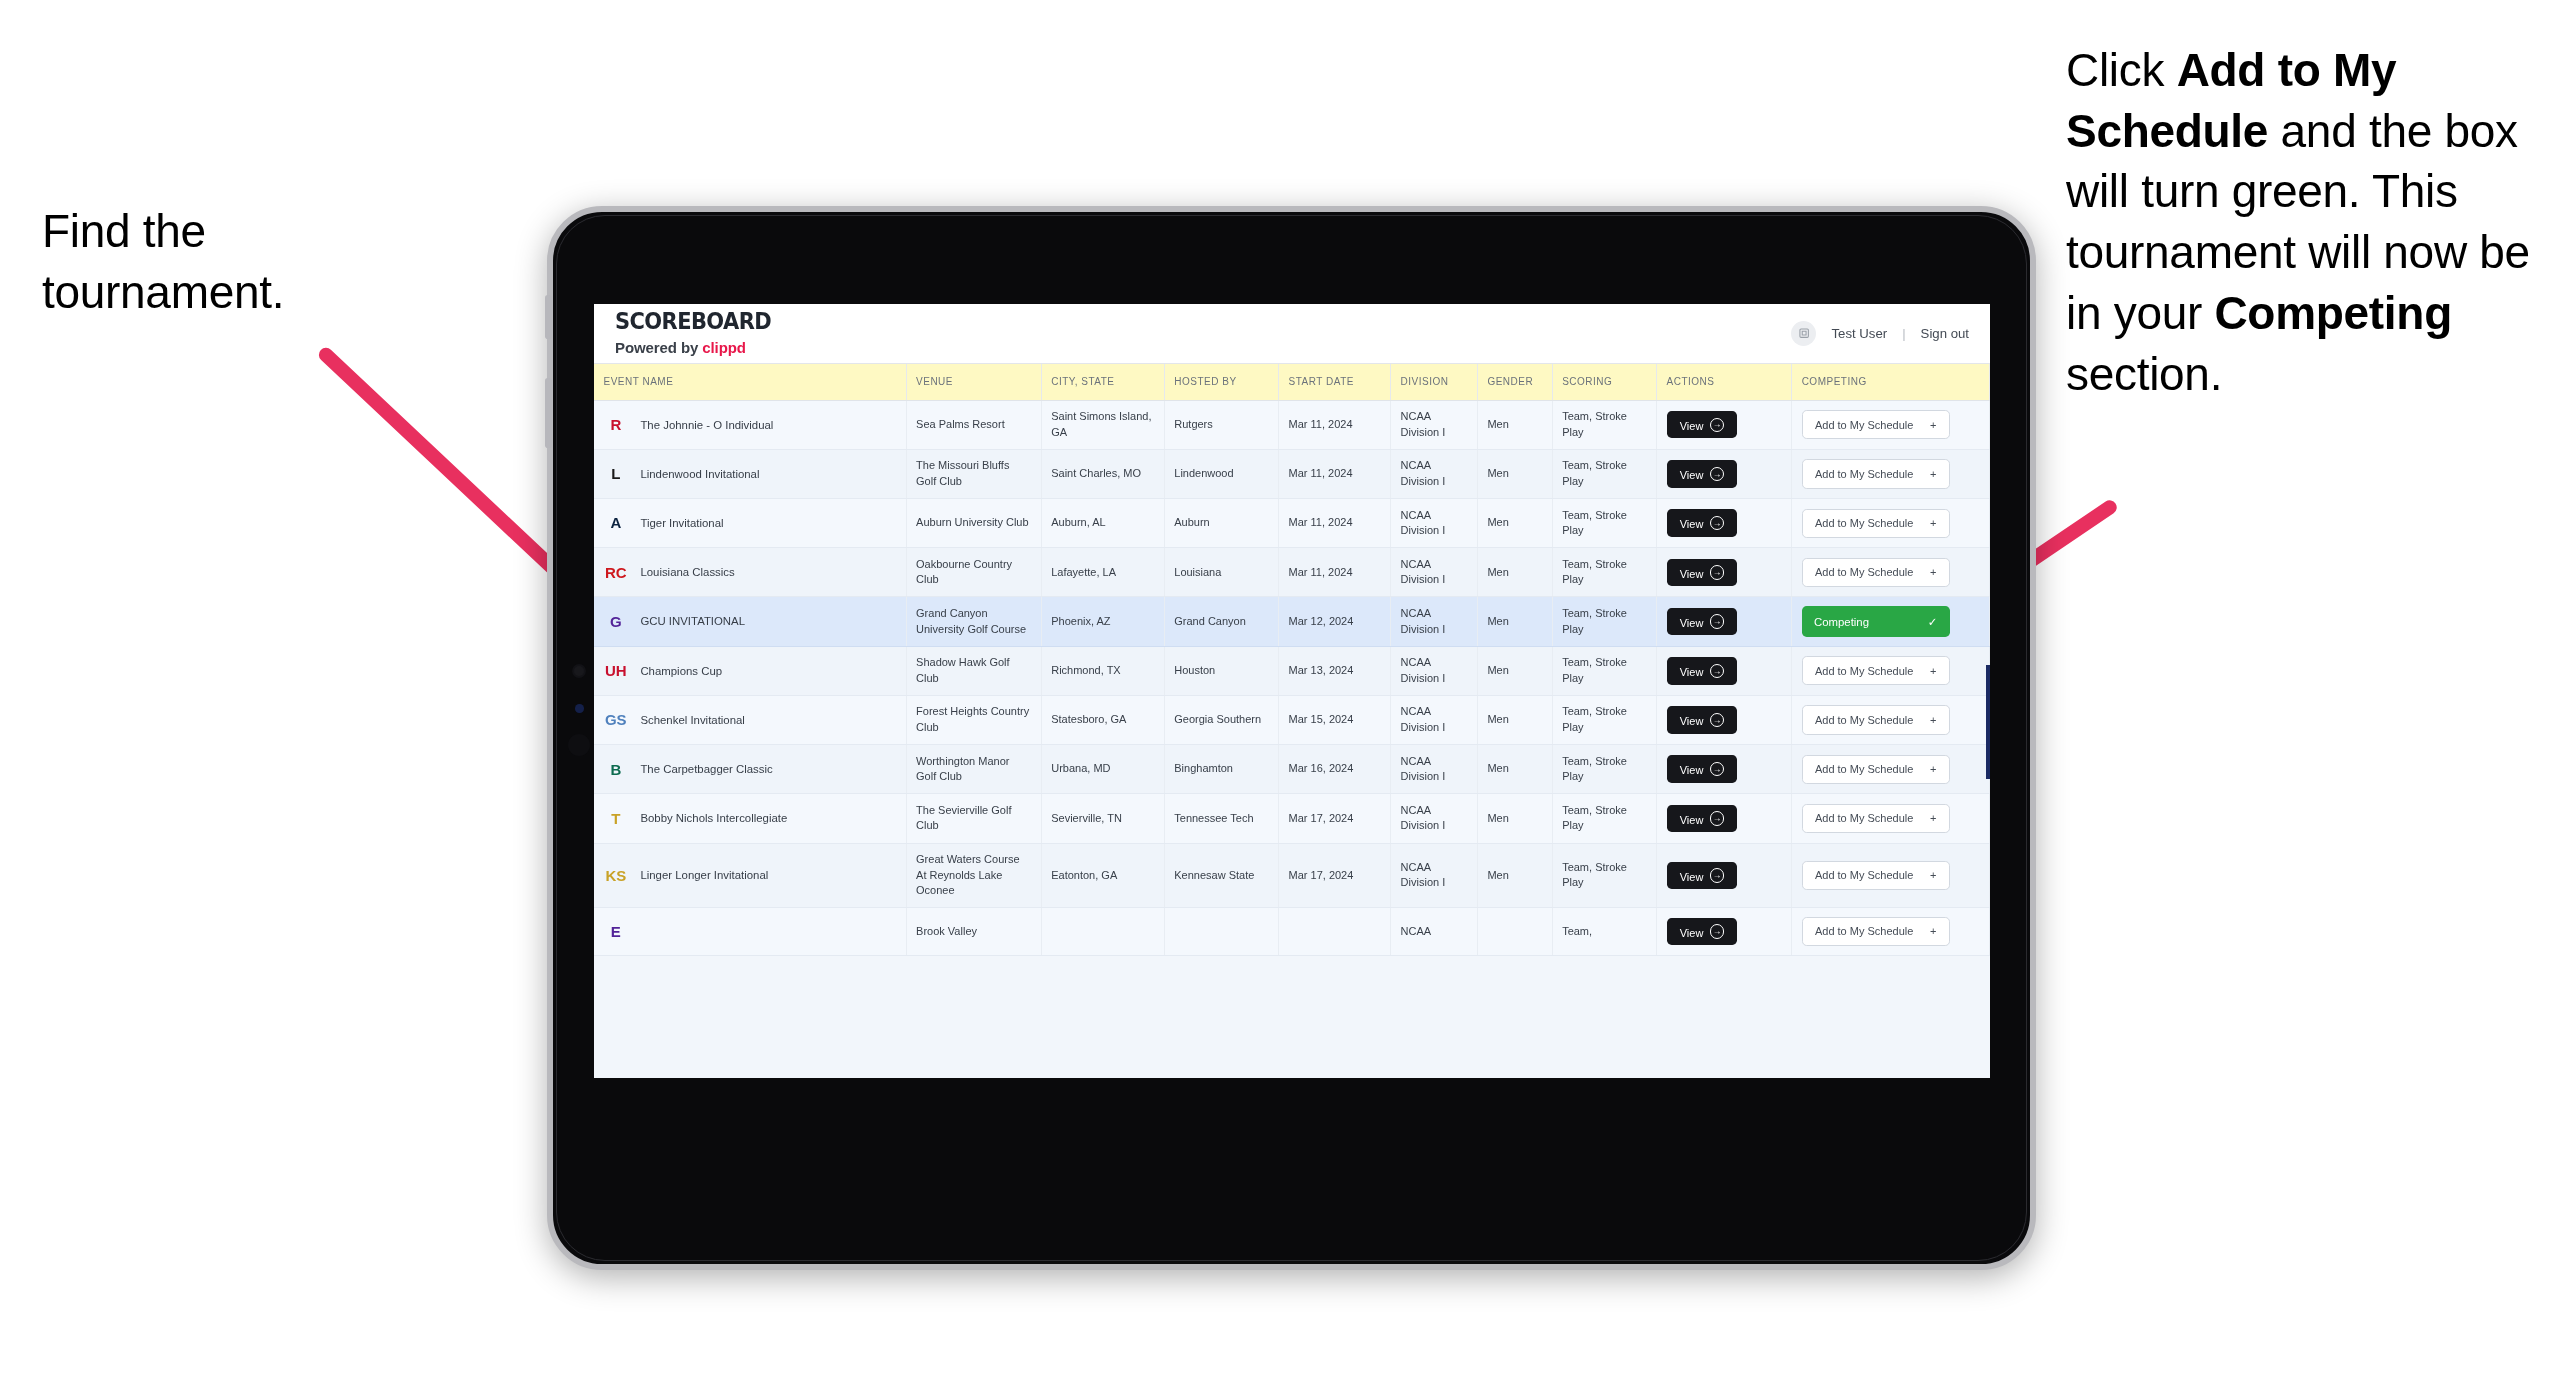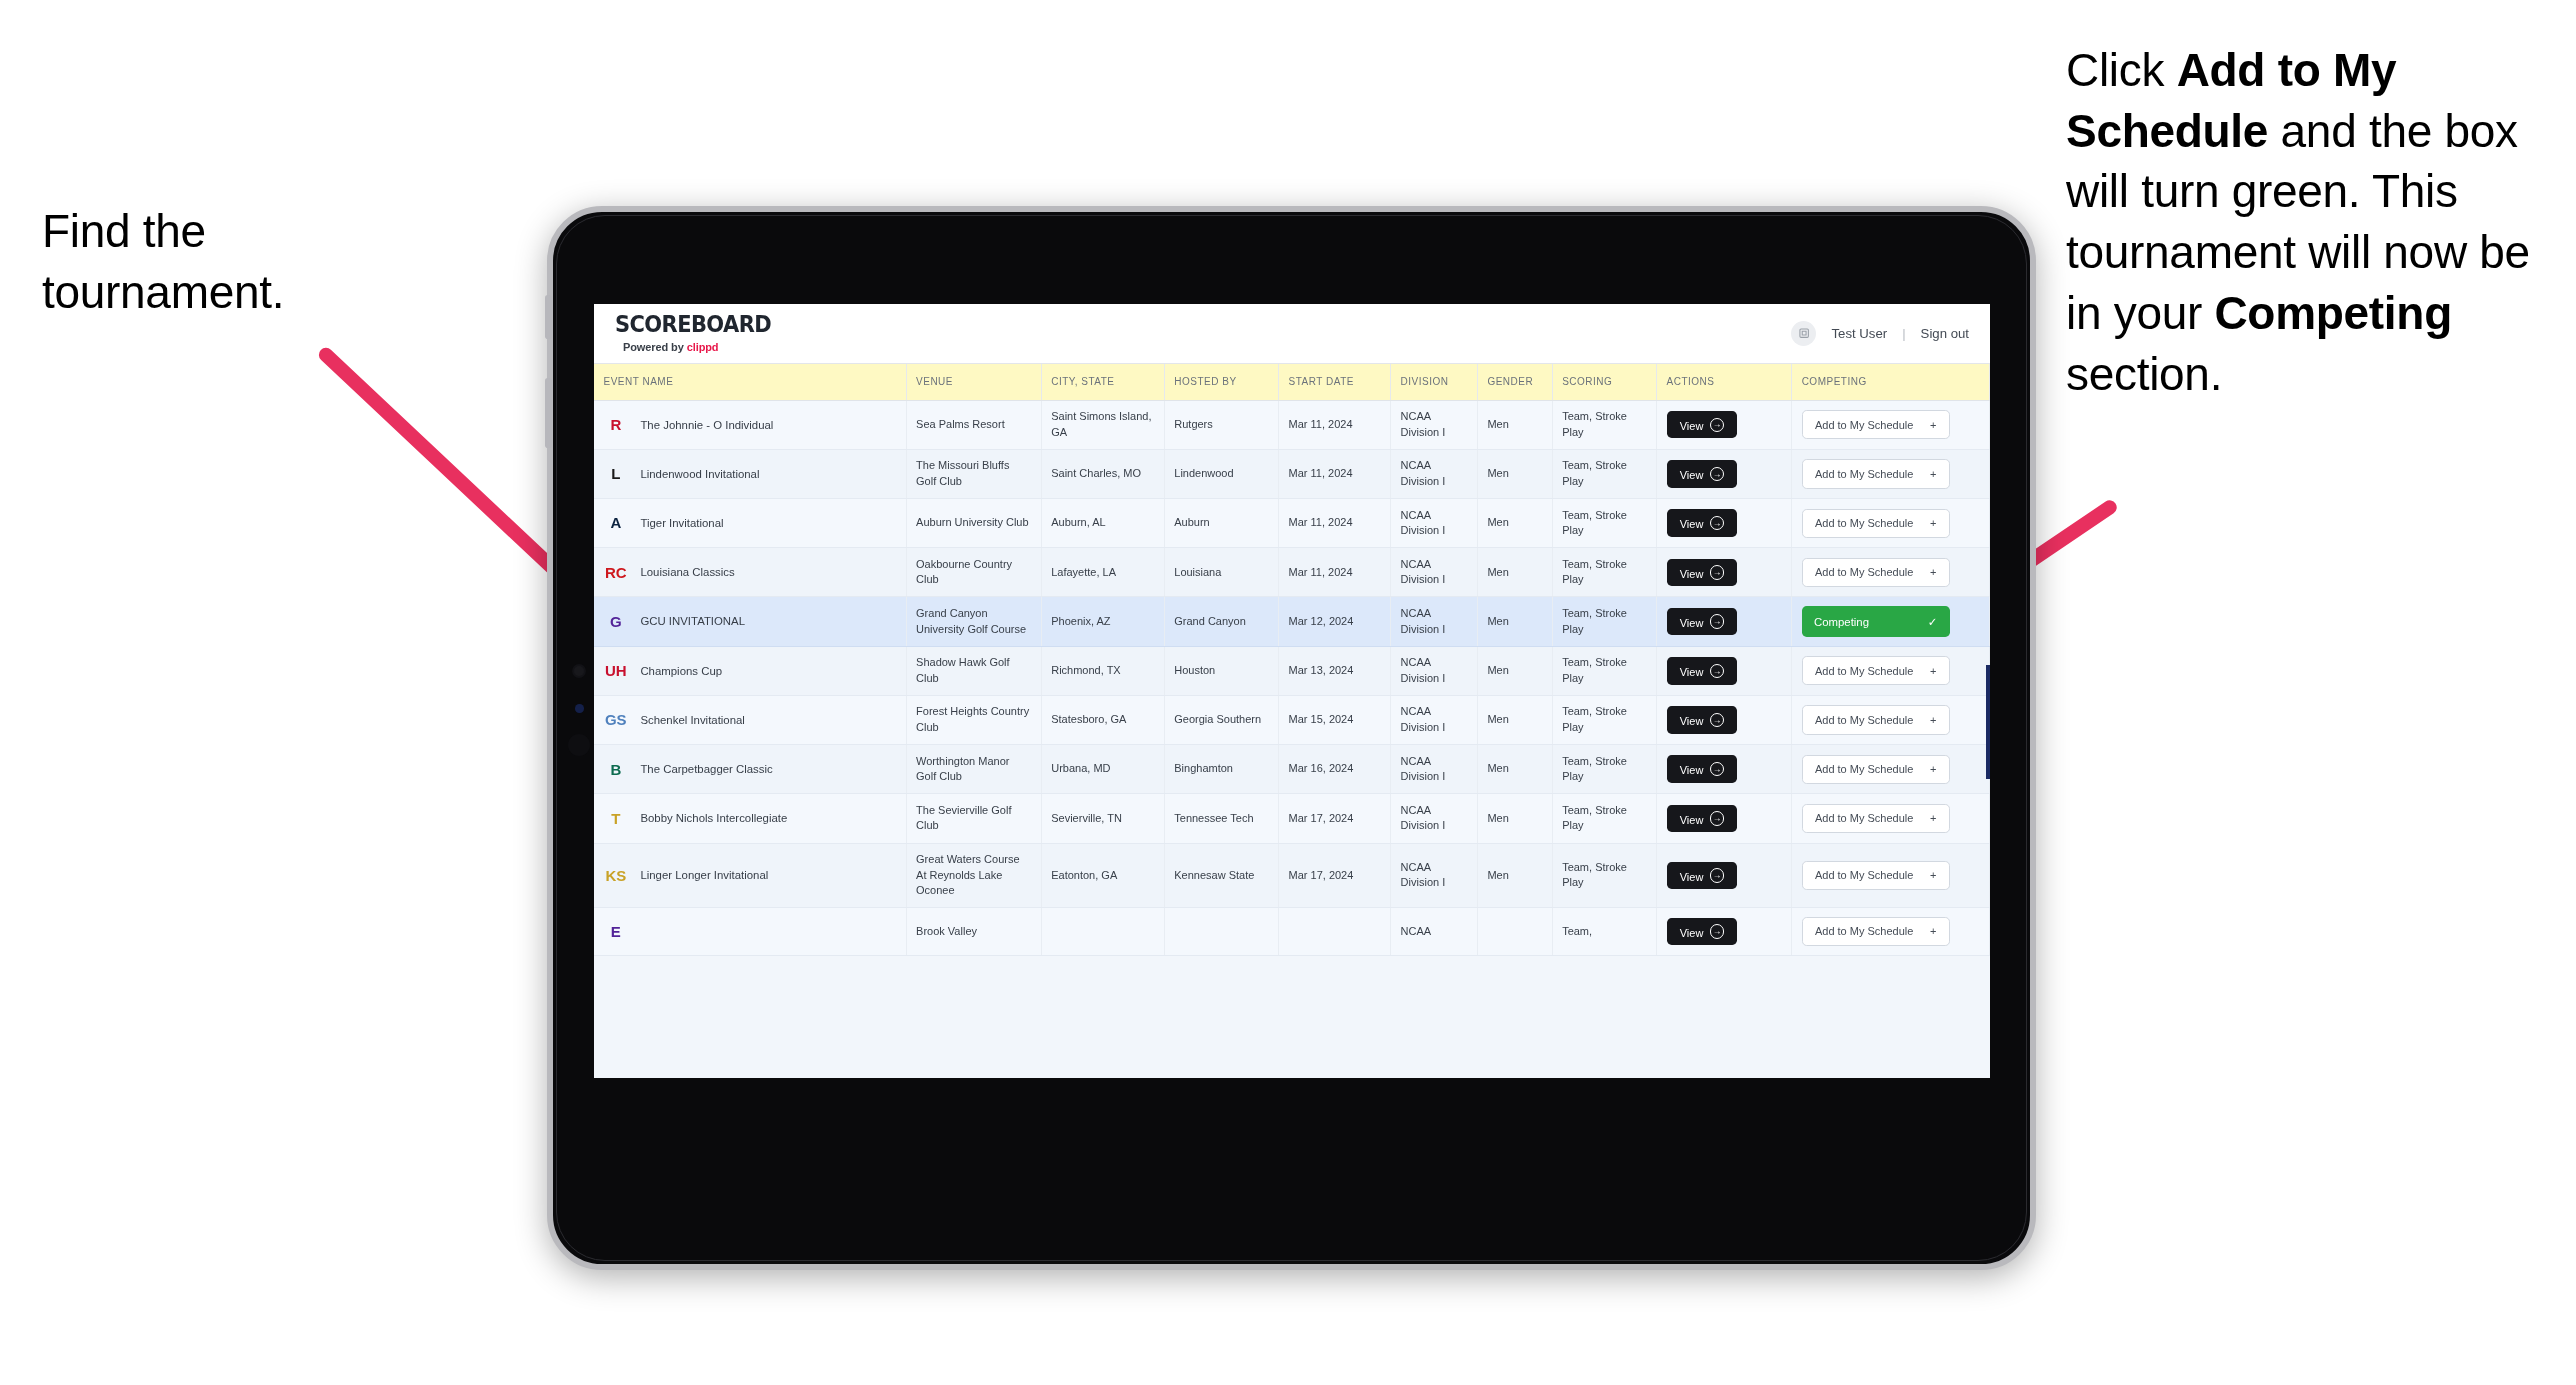--- a/index.html
+++ b/index.html
@@ -50,21 +50,21 @@
   #app-header{
     height:59px;background:#fff;display:flex;align-items:stretch;
     border-bottom:0.9px solid #e3e6ea;position:relative;
   }
   #brand{display:flex;flex-direction:column;justify-content:center;padding:0 19px 0 21px;}
   #brand-title{
     font-family:"DejaVu Sans",sans-serif;
     font-weight:bold;font-size:21px;letter-spacing:-0.6px;color:#20262f;
     transform:scaleY(1.12);transform-origin:left center;line-height:1;
   }
-  #brand-sub{font-size:11px;color:#3a4049;margin-top:6.6px;font-weight:bold;letter-spacing:-0.1px;margin-left:8px;}
+  #brand-sub{font-size:15px;color:#3a4049;margin-top:6.6px;font-weight:bold;letter-spacing:-0.1px;}
   #brand-sub .clippd{color:#e8174a;font-weight:bold;}
   .nav-tabs{display:flex;align-items:stretch;margin-left:15px;}
   .nav-tab{
     display:flex;align-items:center;padding:0 23px;font-size:13.2px;color:#3c434d;
     letter-spacing:0.6px;cursor:pointer;position:relative;
   }
   .nav-tab.active{color:#1d2430;font-weight:500;}
   .nav-tab.active:after{
     content:"";position:absolute;left:0;right:0;bottom:0;height:2.8px;background:#262c36;
   }

